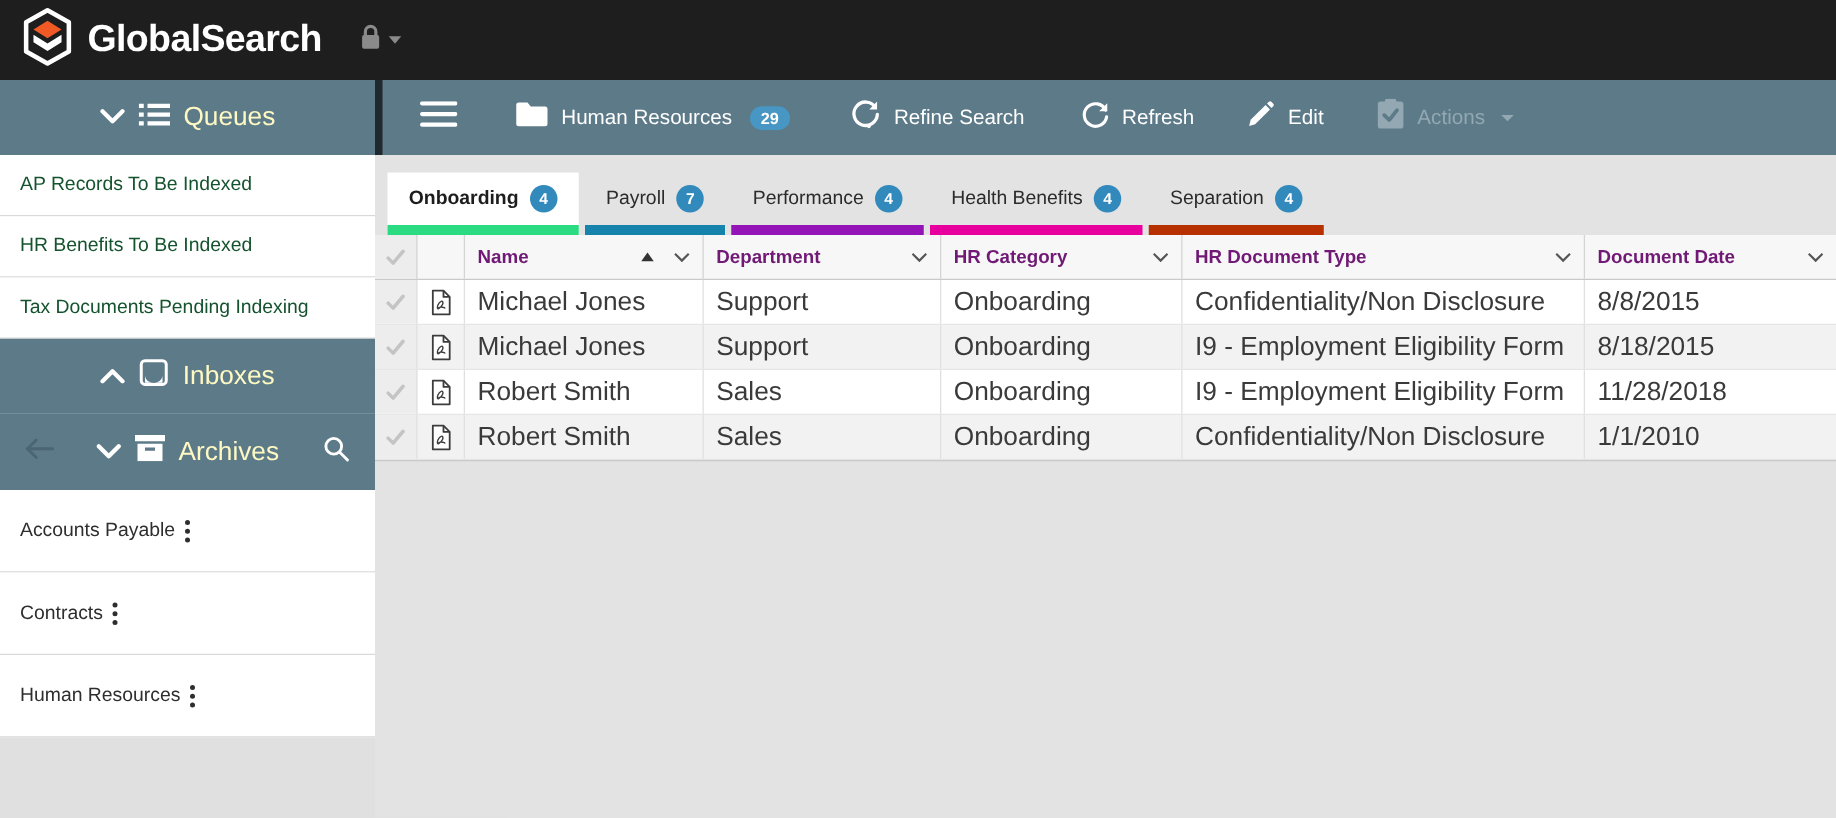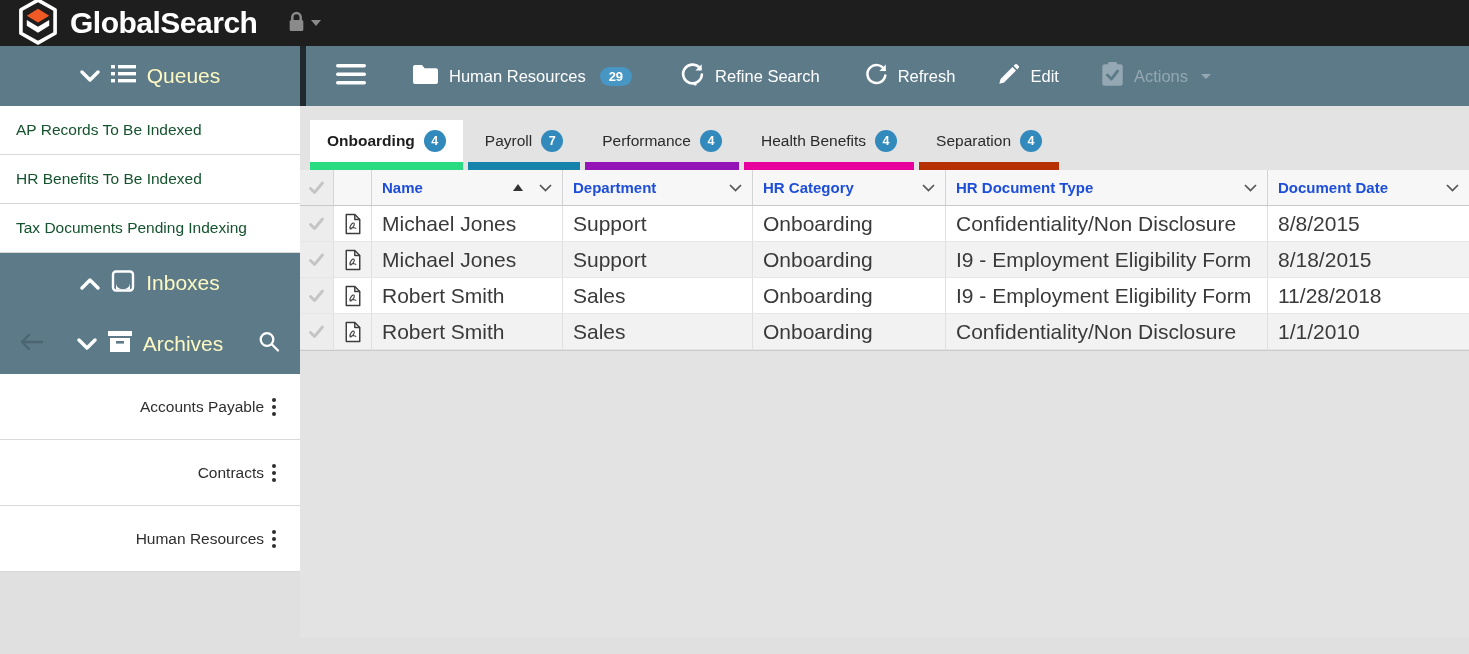--- a/index.html
+++ b/index.html
@@ -1,35 +1,35 @@
 <!DOCTYPE html>
 <html><head>
 <meta charset="utf-8">
 <style>
   * { box-sizing: border-box; margin: 0; padding: 0; }
   html,body { width:1469px; height:654px; overflow:hidden; }
   body { font-family:"Liberation Sans","DejaVu Sans",sans-serif; background:#e0e0e0; }
 
   
-  .topbar { height:46px; background:#1e1e1e; display:flex; padding-left:16px; }
+  .topbar { height:64px; background:#1e1e1e; display:flex; padding-left:16px; }
   .brand { display:flex; align-items:center; gap:10px; cursor:pointer; }
   .brand-text { color:#fff; font-size:30px; font-weight:bold; letter-spacing:-0.5px; }
   .lock-menu { display:flex; align-items:center; gap:5px; margin-left:30px; cursor:pointer; }
   .caret-down { width:0; height:0; border-left:5px solid transparent; border-right:5px solid transparent; border-top:6px solid #8a8a8a; }
 
   .shell { display:flex; height:592px; }
 
   
   .sidebar { width:300px; flex:none; background:#e0e0e0; display:flex; flex-direction:column; }
   .section-header { height:60px; background:#5d7a89; color:#fef9c3; display:flex; align-items:center; justify-content:center; gap:11px; font-size:21px; cursor:pointer; position:relative; flex:none; }
   .section-header.archives { height:61px; }
   .hdr-side-left { position:absolute; left:18px; top:50%; transform:translateY(-50%); cursor:pointer; }
   .hdr-side-right { position:absolute; right:20px; top:50%; transform:translateY(-50%); cursor:pointer; }
   .queue-item { height:49px; background:#fff; border-bottom:1px solid #d9d9d9; display:flex; align-items:center; padding:0 16px; font-size:15.5px; color:#14532d; cursor:pointer; flex:none; }
-  .archive-item { height:66px; background:#fff; border-bottom:1px solid #d9d9d9; display:flex; align-items:center; justify-content:flex-end; padding:0 16px 0 16px; font-size:15.5px; color:#2e2e2e; cursor:pointer; flex:none; }
+  .archive-item { height:66px; background:#fff; border-bottom:1px solid #d9d9d9; display:flex; align-items:center; justify-content:flex-start; padding:0 16px 0 16px; font-size:15.5px; color:#2e2e2e; cursor:pointer; flex:none; }
   .kebab { display:flex; flex-direction:column; gap:3px; padding:6px 8px; cursor:pointer; }
   .kebab .dot { width:4px; height:4px; border-radius:50%; background:#2e2e2e; }
 
   
   .content { flex:1; display:flex; flex-direction:column; background:#e3e3e3; min-width:0; }
   .toolbar { height:60px; background:#5d7a89; border-left:6px solid #20292e; display:flex; align-items:center; color:#fff; padding-left:30px; flex:none; }
   .tb-item { display:flex; align-items:center; gap:10px; font-size:16.5px; cursor:pointer; }
   .pill-badge { background:#4796c3; color:#fff; border-radius:11px; padding:2px 9px; font-size:13px; font-weight:bold; margin-left:4px; }
   .tb-actions { color:#93a8b2; cursor:default; }
   .caret-small { width:0; height:0; border-left:5px solid transparent; border-right:5px solid transparent; border-top:5px solid #93a8b2; margin-left:3px; }
@@ -37,21 +37,21 @@
   
   .tabstrip { height:64px; background:#e3e3e3; display:flex; align-items:flex-end; padding-left:10px; flex:none; }
   .tab { height:50px; margin-right:5px; display:flex; flex-direction:column; cursor:pointer; }
   .tab-main { flex:1; display:flex; align-items:center; justify-content:center; gap:9px; padding:0 17px; font-size:15.5px; color:#2b2b2b; }
   .tab.active { background:#fff; }
   .tab.active .tab-main { font-weight:bold; color:#1d1d1d; }
   .tab-badge { width:22px; height:22px; border-radius:50%; background:#3189bc; color:#fff; font-size:12.5px; font-weight:bold; display:flex; align-items:center; justify-content:center; flex:none; }
   .tab-bar { height:8px; width:100%; }
 
   
-  .grid-header { display:flex; height:36px; background:#f7f7f7; border-bottom:1px solid #c9c9c9; font-weight:bold; font-size:15px; color:#1d4ed8; flex:none; }
+  .grid-header { display:flex; height:36px; background:#f7f7f7; border-bottom:1px solid #c9c9c9; font-weight:bold; font-size:15px; color:#701a75; flex:none; }
   .gh-cell { height:100%; display:flex; align-items:center; padding:0 10px; border-right:1px solid #d4d4d4; cursor:pointer; }
   .grid-row { display:flex; height:36px; background:#fff; font-size:21px; color:#3a3a3a; border-bottom:1px solid #e6e6e6; cursor:pointer; }
   .grid-row.alt { background:#f2f2f2; }
   .gr-cell { display:flex; align-items:center; padding:0 10px; border-right:1px solid #e0e0e0; overflow:hidden; white-space:nowrap; }
   .col-check { width:34px; justify-content:center; background:#ededed; padding:0; }
   .col-icon  { width:38px; justify-content:center; padding:0; }
   .col-name  { width:191px; }
   .col-dept  { width:190px; }
   .col-cat   { width:193px; }
   .col-type  { width:322px; }

